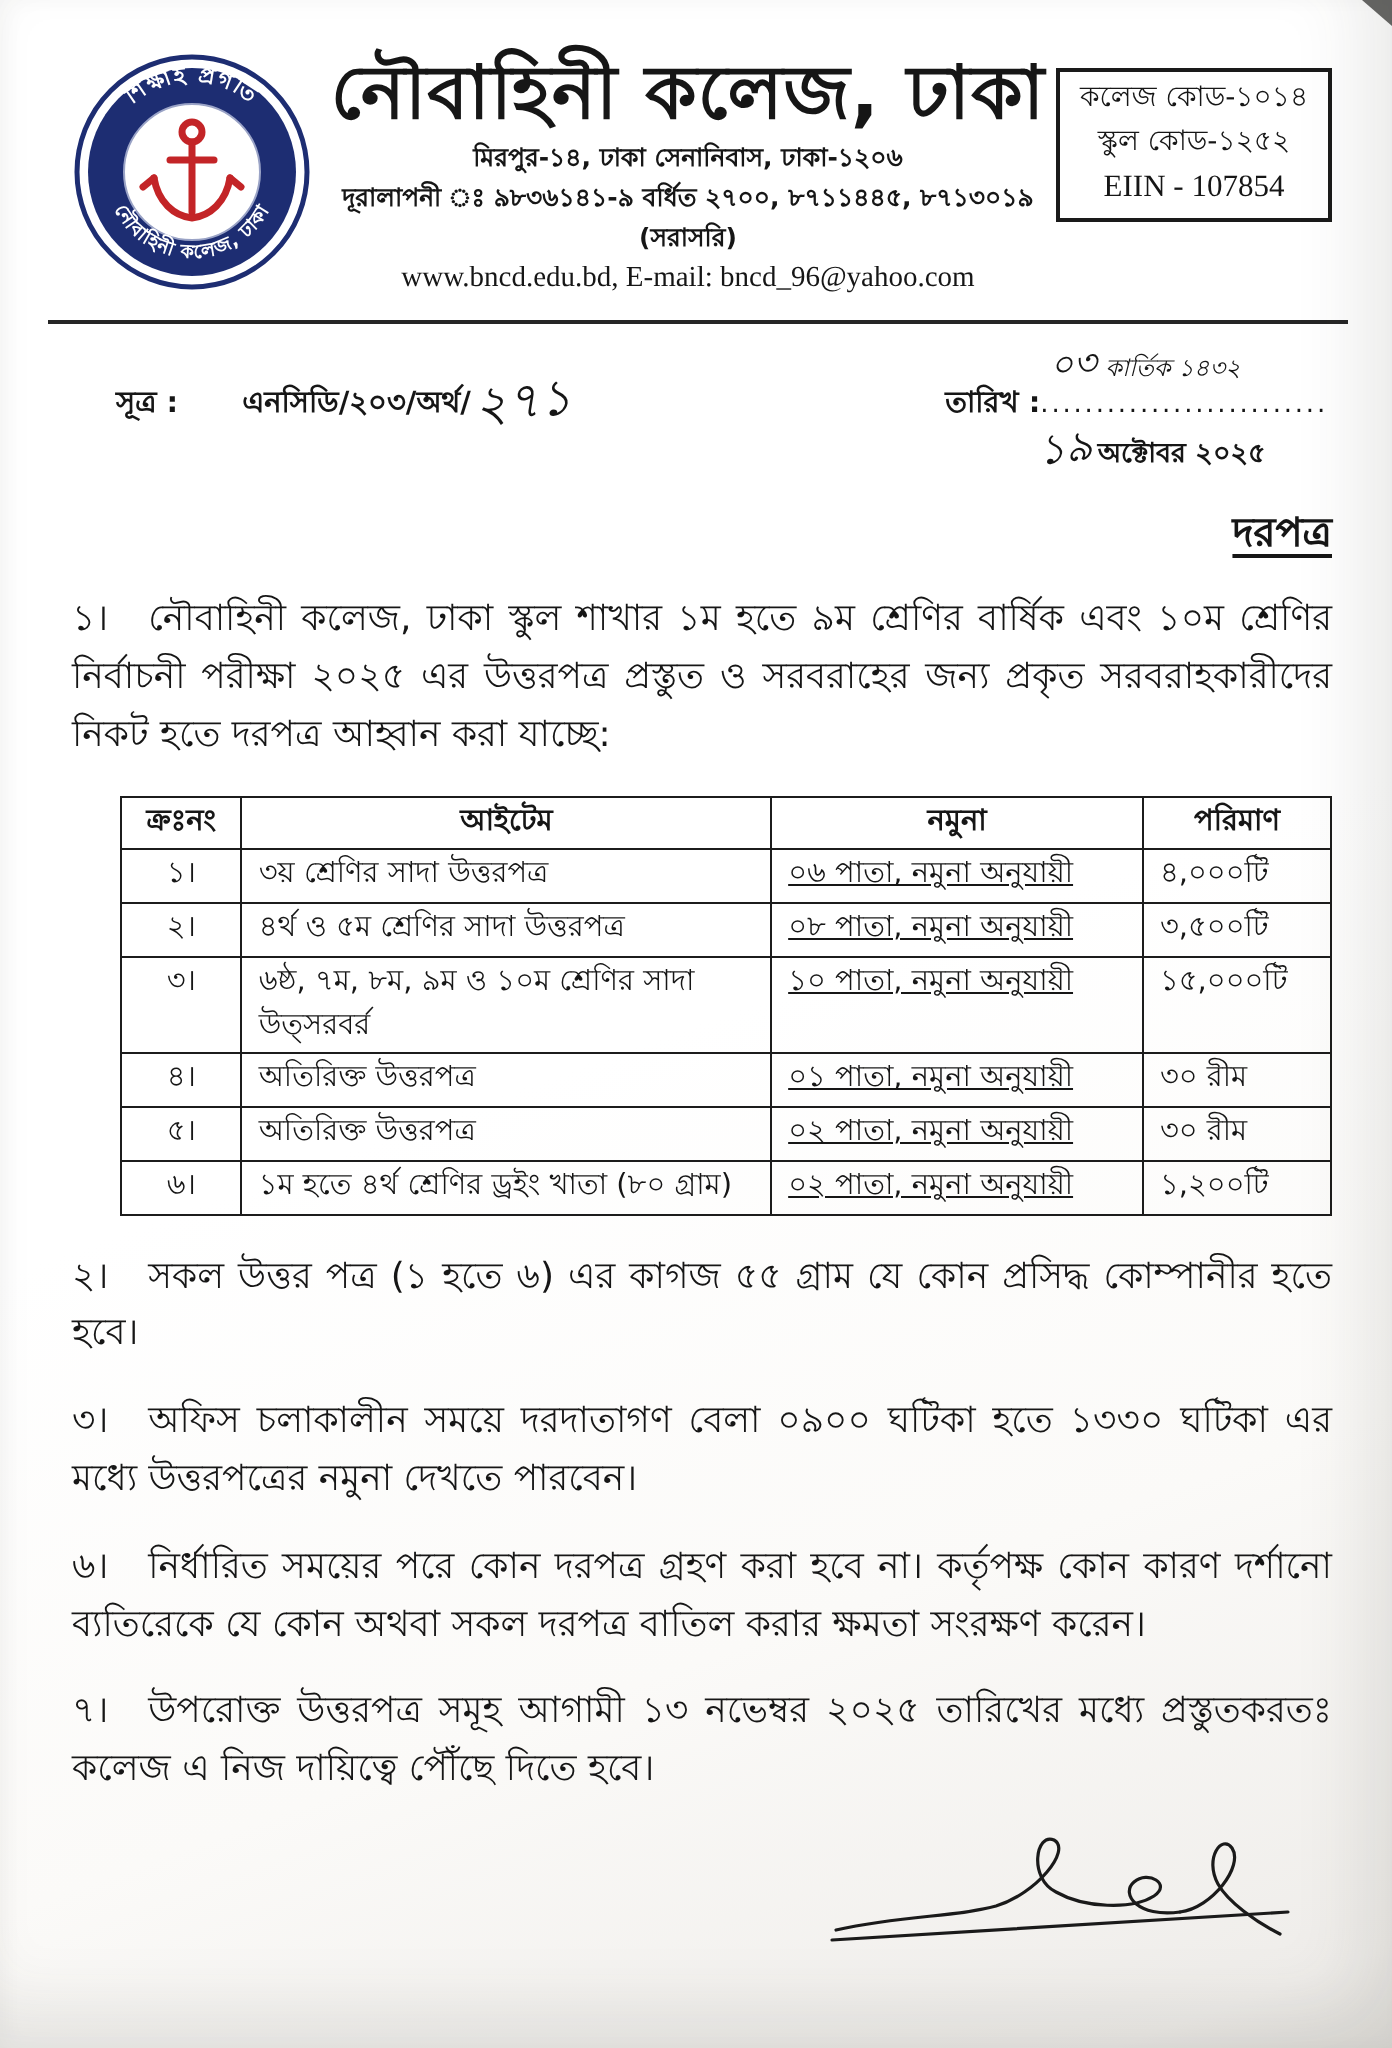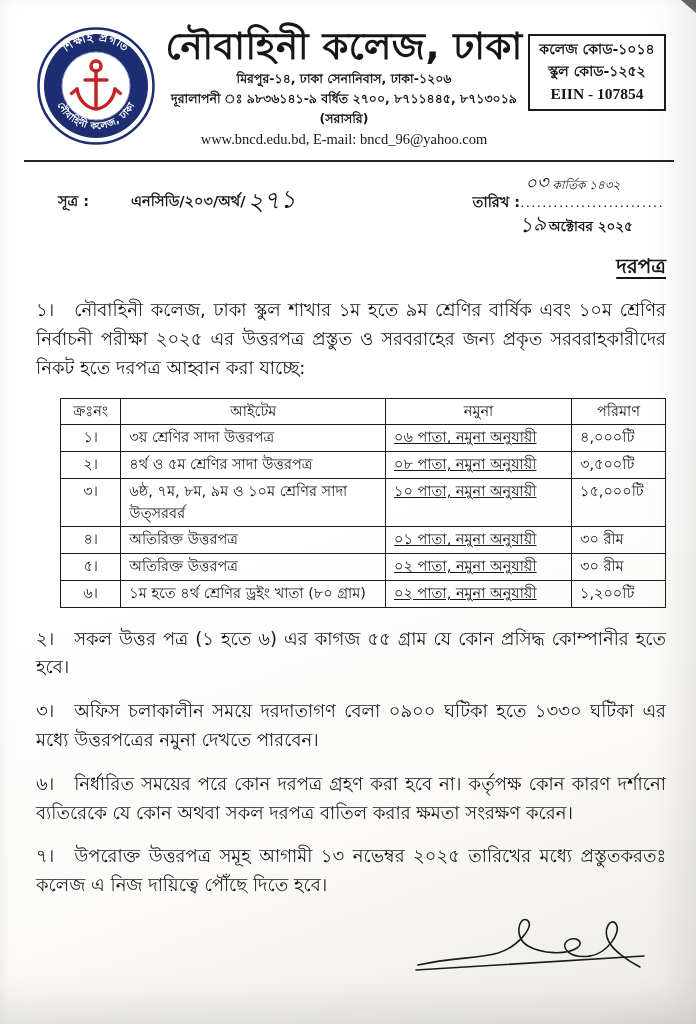--- a/index.html
+++ b/index.html
@@ -24,48 +24,48 @@
   
   .letterhead{display:flex;align-items:flex-start;}
   .logo-wrap{flex:0 0 124px;padding-top:2px;}
   .head-center{flex:1;text-align:center;padding-top:2px;}
   .college-name{margin:0;font-size:37px;font-weight:700;letter-spacing:.5px;line-height:1.15;}
   .addr{font-size:12.5px;font-weight:700;line-height:1.6;}
   .addr.plain{font-weight:700;}
   .latin{font-family:"Liberation Serif","DejaVu Serif",serif;font-size:14.5px;font-weight:400;margin-top:2px;}
   .head-right{flex:0 0 138px;text-align:center;padding-top:10px;}
   .estd{font-size:13px;font-weight:700;margin-bottom:12px;white-space:nowrap;}
-  .code-box{border:2px solid #1a1a1a;padding:3px 4px;font-weight:700;font-size:14px;line-height:1.55;background:rgba(255,255,255,.5);}
+  .code-box{border:2px solid #1a1a1a;padding:3px 4px;font-weight:400;font-size:14px;line-height:1.55;background:rgba(255,255,255,.5);}
   .code-line:last-child{font-family:"Liberation Serif","DejaVu Serif",serif;font-size:15.5px;}
   .rule{border-top:2px solid #262626;margin:10px -8px 0 -12px;}
 
   
   .refrow{display:flex;justify-content:space-between;margin-top:10px;min-height:56px;}
   .ref{font-size:14.5px;font-weight:700;padding-left:22px;padding-top:6px;}
-  .refno{margin-left:42px;}
+  .refno{margin-left:32px;}
   .hand{font-style:italic;font-family:"DejaVu Serif","Liberation Serif",serif;font-weight:400;}
   .hand-ref{display:inline-block;font-size:25px;transform:rotate(-5deg) translateY(3px);margin-left:2px;}
   .daterow{font-size:14.5px;font-weight:700;line-height:1.2;padding-right:2px;}
   .hand-bn{margin-left:52px;}
   .hand-big{font-size:18px;display:inline-block;transform:rotate(-4deg);}
   .hand-sm{font-size:12px;}
   .dots{letter-spacing:1.4px;font-weight:400;font-size:13px;}
   .date-greg{margin-left:46px;margin-top:1px;}
   .hand-day{font-size:21px;display:inline-block;transform:rotate(-6deg);margin-right:3px;}
   .greg-rest{font-size:13.5px;}
 
   
   .doc-title{text-align:right;font-size:20px;font-weight:700;margin:14px 0 12px;
     text-decoration:underline;text-decoration-thickness:2px;text-underline-offset:4px;}
   .para{font-size:18px;line-height:1.6;text-align:justify;margin:0 0 15px;}
   .pnum{padding-right:20px;}
 
   table.items{border-collapse:collapse;margin:0 0 17px 24px;}
   .items th,.items td{border:1.8px solid #1c1c1c;font-size:14.5px;padding:2px 8px;line-height:1.5;vertical-align:top;}
-  .items th{font-weight:400;text-align:center;}
+  .items th{font-weight:700;text-align:center;}
   .c0{width:44px;text-align:center;}
   .c1{width:262px;}
   .c2{width:178px;text-decoration:underline;}
   .c3{width:78px;margin-top:32px;}
 
   
   .sigblock{margin:4px 0 0 396px;font-size:15px;font-weight:700;line-height:1.55;}
   .sigwrap{margin:0 0 -8px -18px;}
 </style>
 </head>

